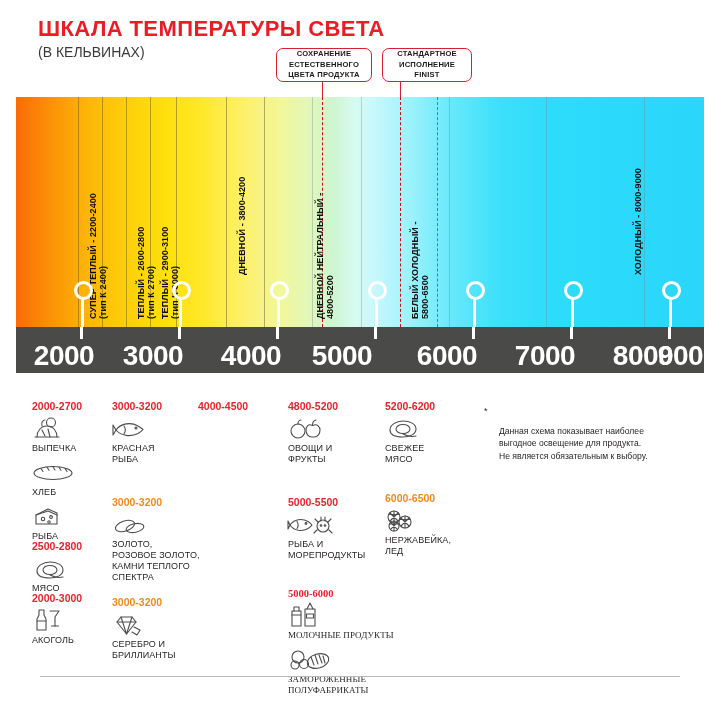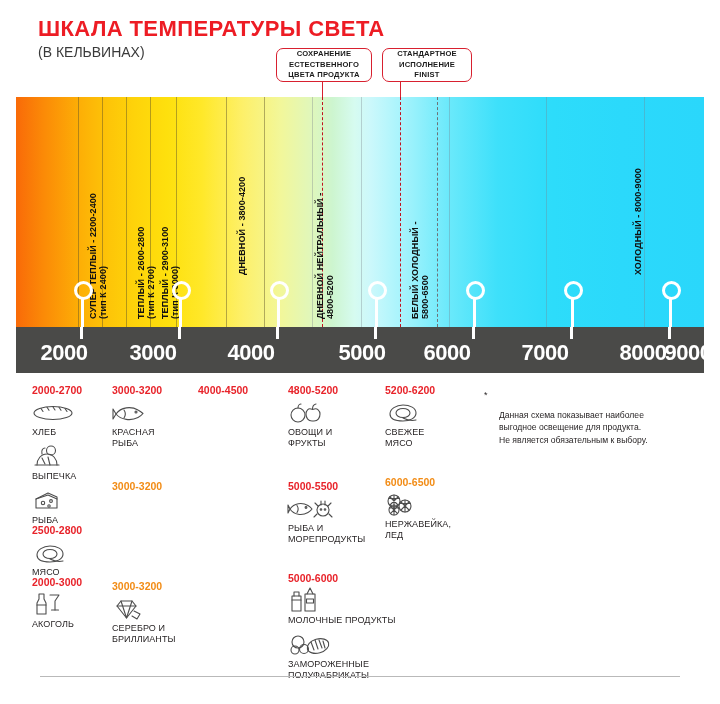--- a/index.html
+++ b/index.html
@@ -104,28 +104,28 @@
   
   .numbar{
     position:absolute;left:16px;top:327px;width:688px;height:46px;
     background:#4a4a48;
   }
   .numtick{
     position:absolute;top:0;width:3.4px;height:12px;background:#fff;
   }
   .numlabel{
     position:absolute;top:13px;
-    font-size:22px;font-weight:bold;color:#ffffff;
+    font-size:28px;font-weight:bold;color:#ffffff;
     letter-spacing:-.5px;
     transform:translateX(-50%);
     white-space:nowrap;
   }
 
   
-  .legend{position:absolute;left:0;top:384px;width:584px;height:290px;}
+  .legend{position:absolute;left:0;top:400px;width:584px;height:290px;}
   .lcol{position:absolute;top:0;}
   .grp{position:absolute;}
   .range{
     font-size:10.5px;font-weight:bold;white-space:nowrap;
     margin-bottom:3px;
   }
   .range.red{color:#e8232a;}
   .range.orange{color:#f28c16;}
   .item{margin-bottom:5px;}
   .itemicon{height:26px;display:flex;align-items:flex-end;}
@@ -250,55 +250,55 @@
     <div class="numtick" style="left:162px"></div>
     <div class="numtick" style="left:260px"></div>
     <div class="numtick" style="left:358px"></div>
     <div class="numtick" style="left:456px"></div>
     <div class="numtick" style="left:554px"></div>
     <div class="numtick" style="left:652px"></div>
 
     <div class="numlabel" style="left:48px">2000</div>
     <div class="numlabel" style="left:137px">3000</div>
     <div class="numlabel" style="left:235px">4000</div>
-    <div class="numlabel" style="left:346px">5000</div>
+    <div class="numlabel" style="left:326px">5000</div>
     <div class="numlabel" style="left:431px">6000</div>
     <div class="numlabel" style="left:529px">7000</div>
     <div class="numlabel" style="left:627px">8000</div>
     <div class="numlabel" style="left:672px">9000</div>
   </div>
 
   <div class="legend">
     <div id="legend-cols">
         <div class="lcol" style="left: 32px; width: 100px;">
           <div class="grp" style="top: 0px; left: 0px; width: 118px;">
             <div class="range red">2000-2700</div>
-            <div class="item">
-              <div class="itemicon">
-                <svg width="42" height="24" viewBox="0 0 42 24" fill="none" stroke="#4d4d4d" stroke-width="1.1" stroke-linejoin="round" stroke-linecap="round">
-                  <ellipse cx="21" cy="12" rx="19" ry="6.5"></ellipse>
-                  <path d="M9 7.5l2 3M15 6.3l2 3M21 6l2 3M27 6.3l2 3M33 7.5l2 3"></path>
-                </svg>
-              </div>
-              <div class="itemlabel">ХЛЕБ</div>
-            </div>
             <div class="item">
               <div class="itemicon">
                 <svg width="30" height="24" viewBox="0 0 30 24" fill="none" stroke="#4d4d4d" stroke-width="1.1" stroke-linejoin="round" stroke-linecap="round">
                   <path d="M5 20c0-6 4-11 10-11s10 5 10 11"></path>
                   <path d="M3 20h24"></path>
                   <path d="M10 9c-1-4 1-6 3-6"></path>
                   <circle cx="19" cy="5.5" r="4.5"></circle>
                   <path d="M10 13l3 6M16 12l2 8"></path>
                 </svg>
               </div>
               <div class="itemlabel">ВЫПЕЧКА</div>
             </div>
             <div class="item">
               <div class="itemicon">
+                <svg width="42" height="24" viewBox="0 0 42 24" fill="none" stroke="#4d4d4d" stroke-width="1.1" stroke-linejoin="round" stroke-linecap="round">
+                  <ellipse cx="21" cy="12" rx="19" ry="6.5"></ellipse>
+                  <path d="M9 7.5l2 3M15 6.3l2 3M21 6l2 3M27 6.3l2 3M33 7.5l2 3"></path>
+                </svg>
+              </div>
+              <div class="itemlabel">ХЛЕБ</div>
+            </div>
+            <div class="item">
+              <div class="itemicon">
                 <svg width="30" height="24" viewBox="0 0 30 24" fill="none" stroke="#4d4d4d" stroke-width="1.1" stroke-linejoin="round" stroke-linecap="round">
                   <path d="M4 19V10l12-6 9 4v11z"></path>
                   <path d="M4 10l12-4 9 4"></path>
                   <circle cx="11" cy="14" r="1.7"></circle>
                   <circle cx="19" cy="12" r="1.4"></circle>
                   <circle cx="17" cy="17" r="1.2"></circle>
                 </svg>
               </div>
               <div class="itemlabel">РЫБА</div>
             </div>
@@ -342,20 +342,32 @@
                   <circle cx="24" cy="11" r="1"></circle>
                   <path d="M12 9c2 3 2 5 0 8"></path>
                 </svg>
               </div>
               <div class="itemlabel">КРАСНАЯ
 РЫБА</div>
             </div>
           </div>
           <div class="grp" style="top: 96px; left: 0px; width: 118px;">
             <div class="range orange">3000-3200</div>
+            <div class="item">
+              <div class="itemicon">
+                <svg width="34" height="24" viewBox="0 0 34 24" fill="none" stroke="#4d4d4d" stroke-width="1.1" stroke-linejoin="round" stroke-linecap="round">
+                  <ellipse cx="13" cy="13" rx="10" ry="5" transform="rotate(-18 13 13)"></ellipse>
+                  <ellipse cx="23" cy="15" rx="9" ry="4.3" transform="rotate(-12 23 15)"></ellipse>
+                </svg>
+              </div>
+              <div class="itemlabel">ЗОЛОТО,
+РОЗОВОЕ ЗОЛОТО,
+КАМНИ ТЕПЛОГО
+СПЕКТРА</div>
+            </div>
           </div>
           <div class="grp" style="top: 196px; left: 0px; width: 118px;">
             <div class="range orange">3000-3200</div>
             <div class="item">
               <div class="itemicon">
                 <svg width="32" height="24" viewBox="0 0 32 24" fill="none" stroke="#4d4d4d" stroke-width="1.1" stroke-linejoin="round" stroke-linecap="round">
                   <path d="M5 9l4-5h11l4 5-9.5 12z"></path>
                   <path d="M5 9h19M9 4l5.5 17M20 4l-5.5 17"></path>
                   <path d="M22 14l6 3-3 5-5-3"></path>
                 </svg>
@@ -398,21 +410,21 @@
                   <circle cx="35" cy="13" r="6"></circle>
                   <path d="M30 9l-3-3M40 9l3-3M29 17l-3 3M41 17l3 3M33 8V4M37 8V4"></path>
                   <circle cx="33" cy="12.5" r=".8"></circle>
                   <circle cx="37" cy="12.5" r=".8"></circle>
                 </svg>
               </div>
               <div class="itemlabel">РЫБА И
 МОРЕПРОДУКТЫ</div>
             </div>
           </div>
-          <div class="grp" style="top: 188px; left: 0px; width: 118px;">
+          <div class="grp" style="top: 188px; left: 0px; width: 118px; font-family: Liberation Serif, serif;">
             <div class="range red">5000-6000</div>
             <div class="item">
               <div class="itemicon">
                 <svg width="34" height="28" viewBox="0 0 34 28" fill="none" stroke="#4d4d4d" stroke-width="1.1" stroke-linejoin="round" stroke-linecap="round">
                   <path d="M4 11h9v15H4z"></path>
                   <path d="M6 11V7h5v4"></path>
                   <path d="M4 15h9"></path>
                   <path d="M17 9h10v17H17z"></path>
                   <path d="M19 9l3-6 3 6"></path>
                   <path d="M18.5 14h7v4h-7z"></path>

